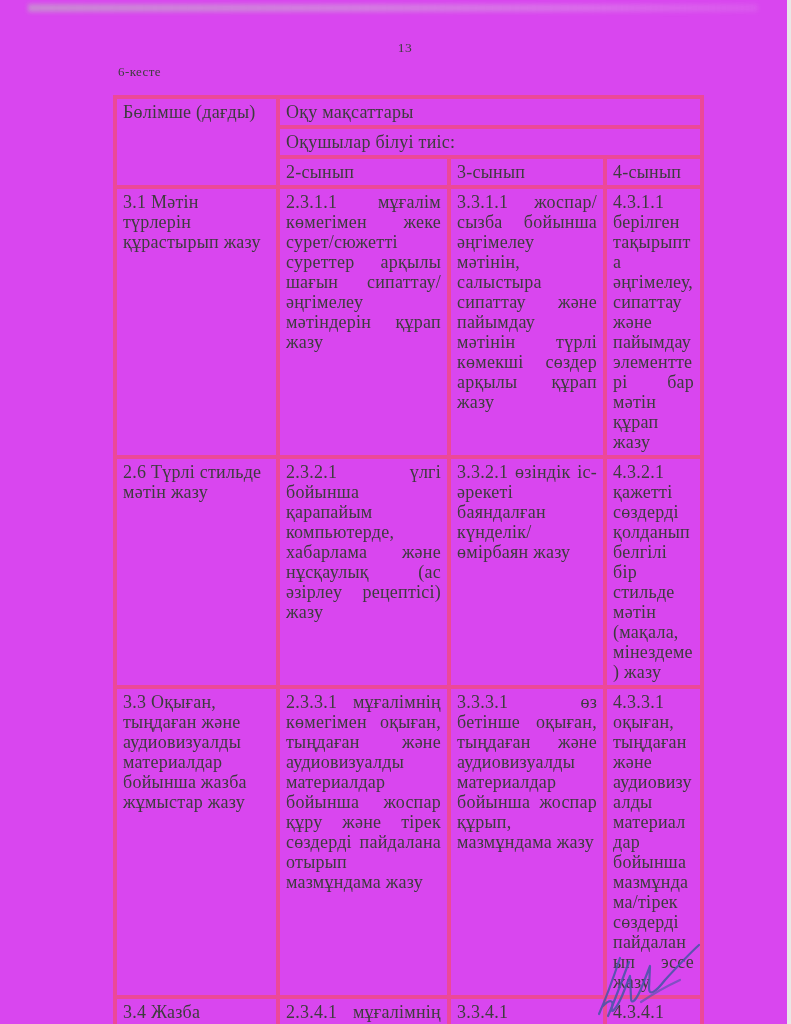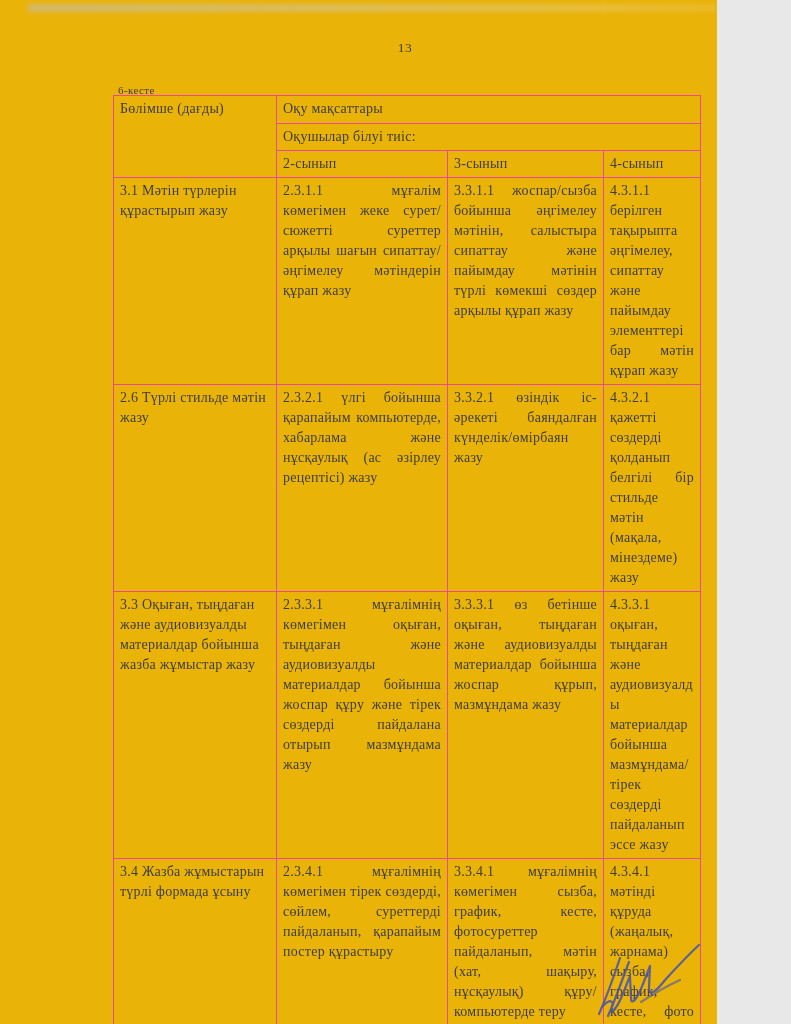--- a/index.html
+++ b/index.html
@@ -1,47 +1,47 @@
 <!DOCTYPE html>
 <html><head>
 <meta charset="utf-8">
 <style>
   html,body{margin:0;padding:0;background:#e8e8e8;}
   .page{
     position:relative;
-    width:717px;height:1024px;
-    background:#eab308;
+    width:787px;height:1024px;
+    background:#d946ef;
     overflow:hidden;
     font-family:"Liberation Serif","DejaVu Serif",serif;
     color:#3d3d3d;
   }
   .scan-smudge{
     position:absolute;left:28px;top:4px;width:730px;height:8px;
     background:linear-gradient(90deg,rgba(190,190,190,.55) 0%,rgba(205,205,205,.4) 45%,rgba(222,222,222,.25) 75%,rgba(235,235,235,.1) 100%);
     filter:blur(2px);
   }
   .page-number{
     position:absolute;top:40px;left:0;width:810px;
     text-align:center;font-size:13.5px;letter-spacing:.5px;
   }
   .table-label{
-    position:absolute;top:84px;left:118px;
-    font-size:11px;letter-spacing:.4px;font-family:Liberation Serif, serif;
+    position:absolute;top:64px;left:118px;
+    font-size:13px;letter-spacing:.4px;font-family:Liberation Serif, serif;
   }
   table.curr{
     position:absolute;left:113px;top:95px;
     width:587px;
     border-collapse:collapse;
     table-layout:fixed;
   }
   table.curr td{
-    border:1px solid #ec4899;
+    border:4px solid #ec4899;
     vertical-align:top;
     padding:3px 6px 3px 6px;
-    font-size:14px;
+    font-size:18px;
     line-height:20px;
     letter-spacing:.25px;
   }
   td.hdr{vertical-align:middle;padding:2px 4px;}
   td.skill{padding-right:10px;}
   td.obj{
     text-align:justify;
     text-align-last:left;
     overflow-wrap:break-word;
     word-break:break-word;

